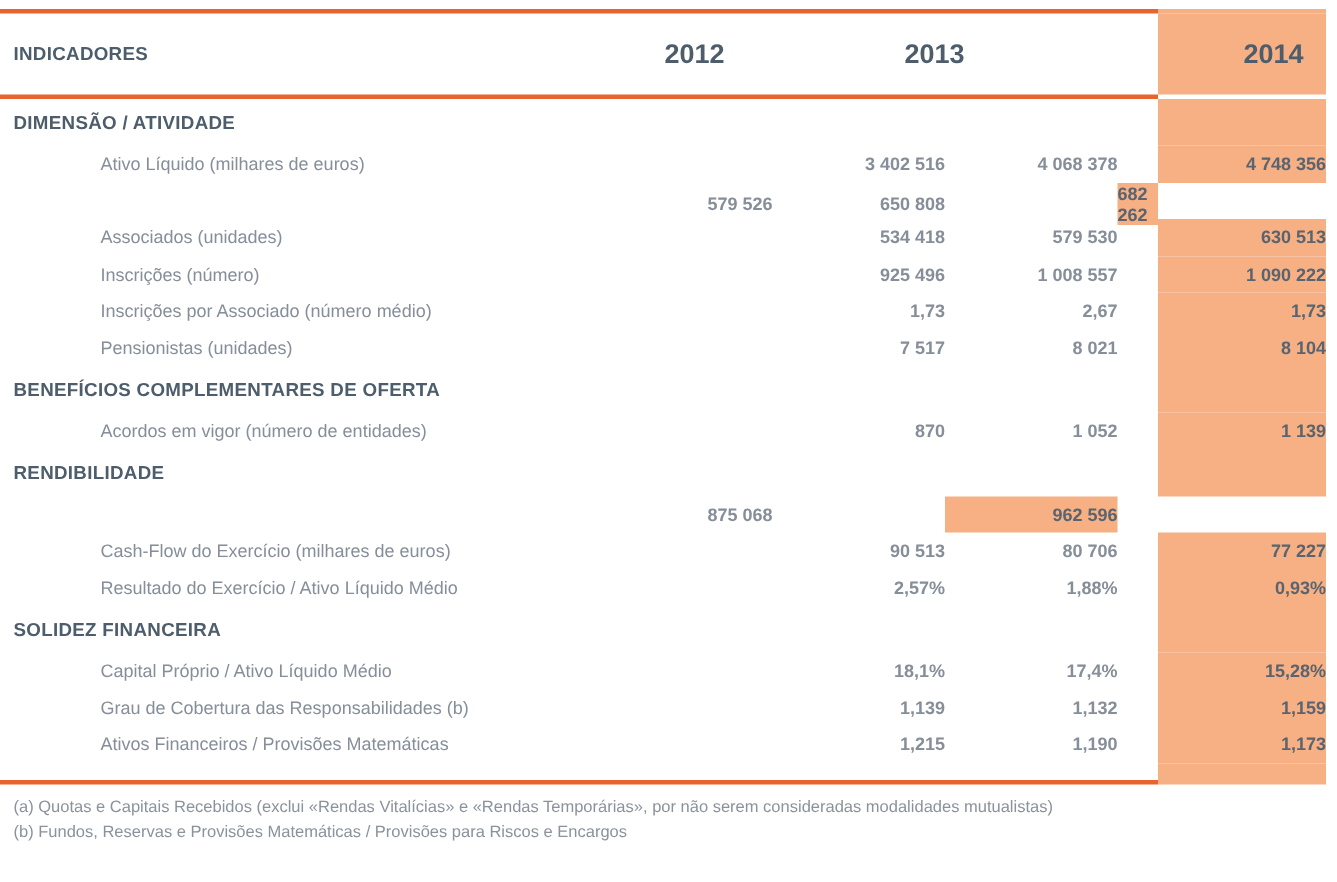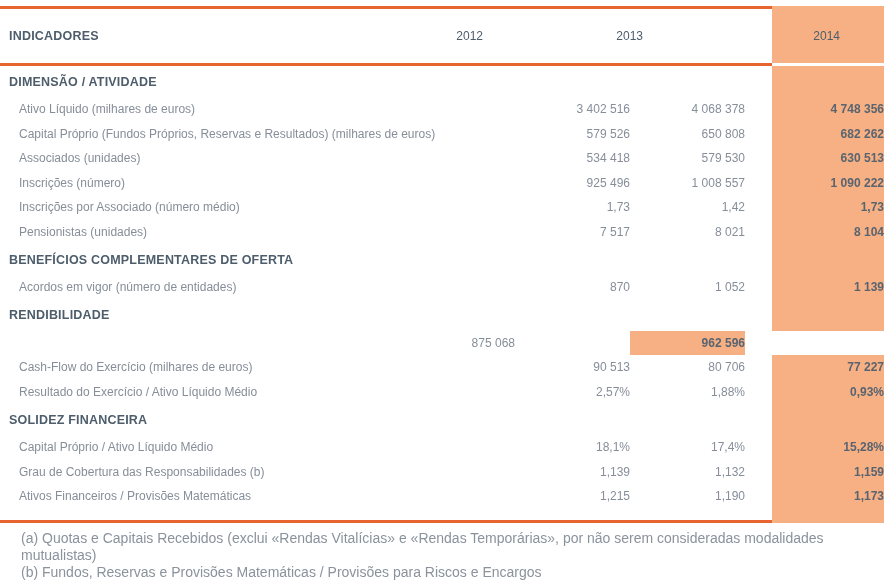--- a/index.html
+++ b/index.html
@@ -14,30 +14,30 @@
   body{font-family:"Liberation Sans", sans-serif;}
   .page{position:relative;width:891px;height:588px;background:#fff;overflow:hidden;}
   .tbl{width:884px;padding-top:6px;}
   .row{display:grid;grid-template-columns:1fr 115px 115px 27px 112px;align-items:center;}
   .cell{height:100%;display:flex;align-items:center;}
   .hl{background:var(--salmon);}
   .rule-row{height:3px;}
   .rule-bar{grid-column:1/5;height:3px;background:var(--line);}
   .header-row{height:54px;gap:45px;}
   .header-row .c-label{padding-left:9px;font-size:12.5px;font-weight:bold;color:var(--head);letter-spacing:.2px;}
-  .head-year{justify-content:flex-end;font-size:12px;font-weight:normal;color:var(--head);padding-right:12px;}
-  .head-year.hl{padding-right:44px;}
+  .head-year{justify-content:flex-end;font-size:18px;font-weight:bold;color:var(--head);padding-right:12px;}
+  .head-year.hl{padding-right:15px;}
   .section-row{height:31px;gap:33px;}
   .section-row .sec{grid-column:1/5;padding-left:9px;font-size:12.5px;font-weight:bold;color:var(--head);letter-spacing:.2px;align-self:center;}
-  .data-row{height:24.5px;font-size:12px;color:var(--body);}
+  .data-row{height:24.5px;font-size:12px;color:var(--body);margin-left:48px;}
   .data-row .c-label{padding-left:19px;}
-  .c-v{justify-content:flex-end;}
+  .c-v{justify-content:flex-end;font-weight:bold;}
   .data-row .c-v.hl{font-weight:bold;color:var(--bold-val);}
   .spacer-row{height:11px;}
-  .footnotes{margin-top:7px;font-size:14px;line-height:17px;color:#8a929c;padding-left:21px;}
+  .footnotes{margin-top:7px;font-size:11px;line-height:17px;color:#8a929c;padding-left:9px;}
 </style>
 </head>
 <body>
 
 <div class="page">
   <div class="tbl">
 
     <div class="row rule-row">
       <div class="rule-bar"></div>
       <div class="cell hl"></div>
@@ -62,21 +62,20 @@
           <div class="cell hl"></div>
         </div>
         <div class="row data-row">
           <div class="cell c-label">Ativo Líquido (milhares de euros)</div>
           <div class="cell c-v">3 402 516</div>
           <div class="cell c-v">4 068 378</div>
           <div class="cell"></div>
           <div class="cell c-v hl">4 748 356</div>
         </div>
         <div class="row data-row">
-          <div class="cell c-label">Capital Próprio (Fundos Próprios, Reservas e Resultados) (milhares de euros)</div>
           <div class="cell c-v">579 526</div>
           <div class="cell c-v">650 808</div>
           <div class="cell"></div>
           <div class="cell c-v hl">682 262</div>
         </div>
         <div class="row data-row">
           <div class="cell c-label">Associados (unidades)</div>
           <div class="cell c-v">534 418</div>
           <div class="cell c-v">579 530</div>
           <div class="cell"></div>
@@ -85,21 +84,21 @@
         <div class="row data-row">
           <div class="cell c-label">Inscrições (número)</div>
           <div class="cell c-v">925 496</div>
           <div class="cell c-v">1 008 557</div>
           <div class="cell"></div>
           <div class="cell c-v hl">1 090 222</div>
         </div>
         <div class="row data-row">
           <div class="cell c-label">Inscrições por Associado (número médio)</div>
           <div class="cell c-v">1,73</div>
-          <div class="cell c-v">1,42</div>
+          <div class="cell c-v">2,67</div>
           <div class="cell"></div>
           <div class="cell c-v hl">1,73</div>
         </div>
         <div class="row data-row">
           <div class="cell c-label">Pensionistas (unidades)</div>
           <div class="cell c-v">7 517</div>
           <div class="cell c-v">8 021</div>
           <div class="cell"></div>
           <div class="cell c-v hl">8 104</div>
         </div>

